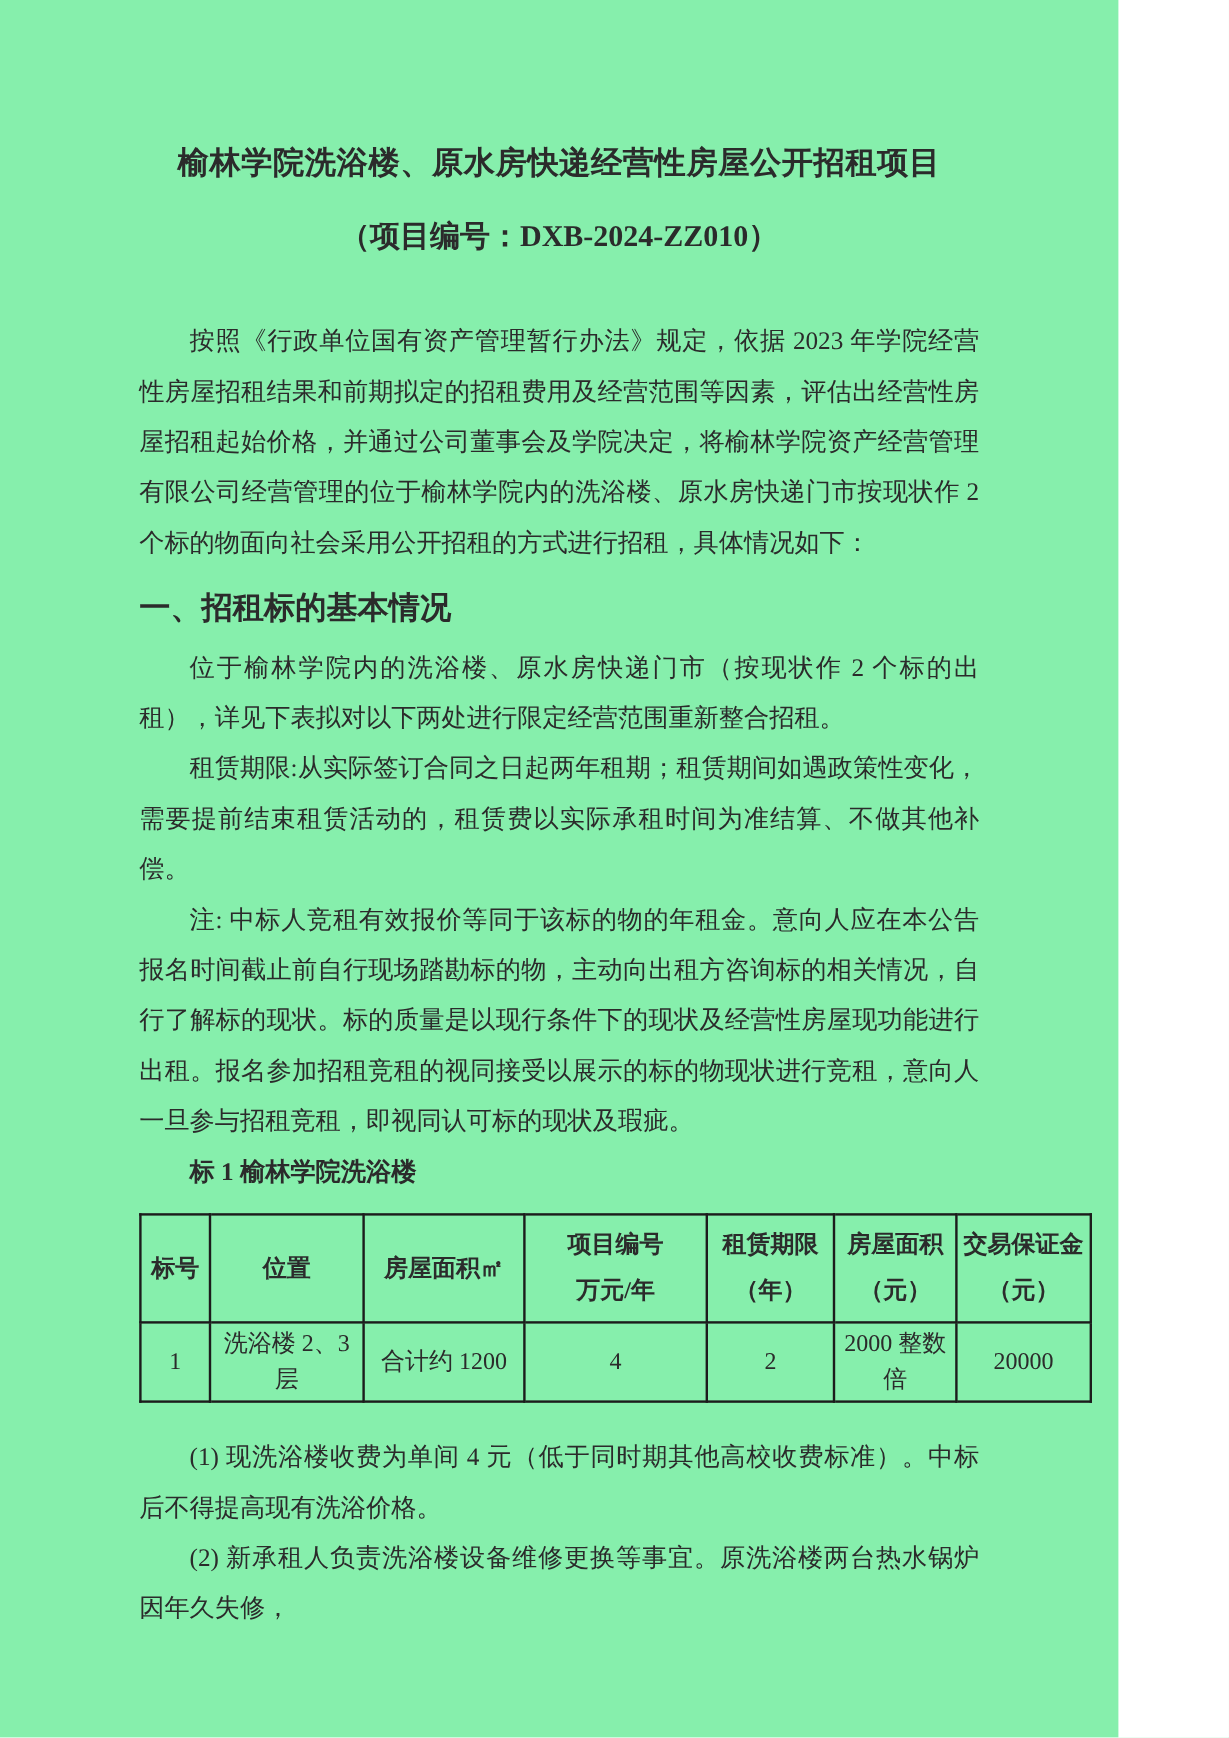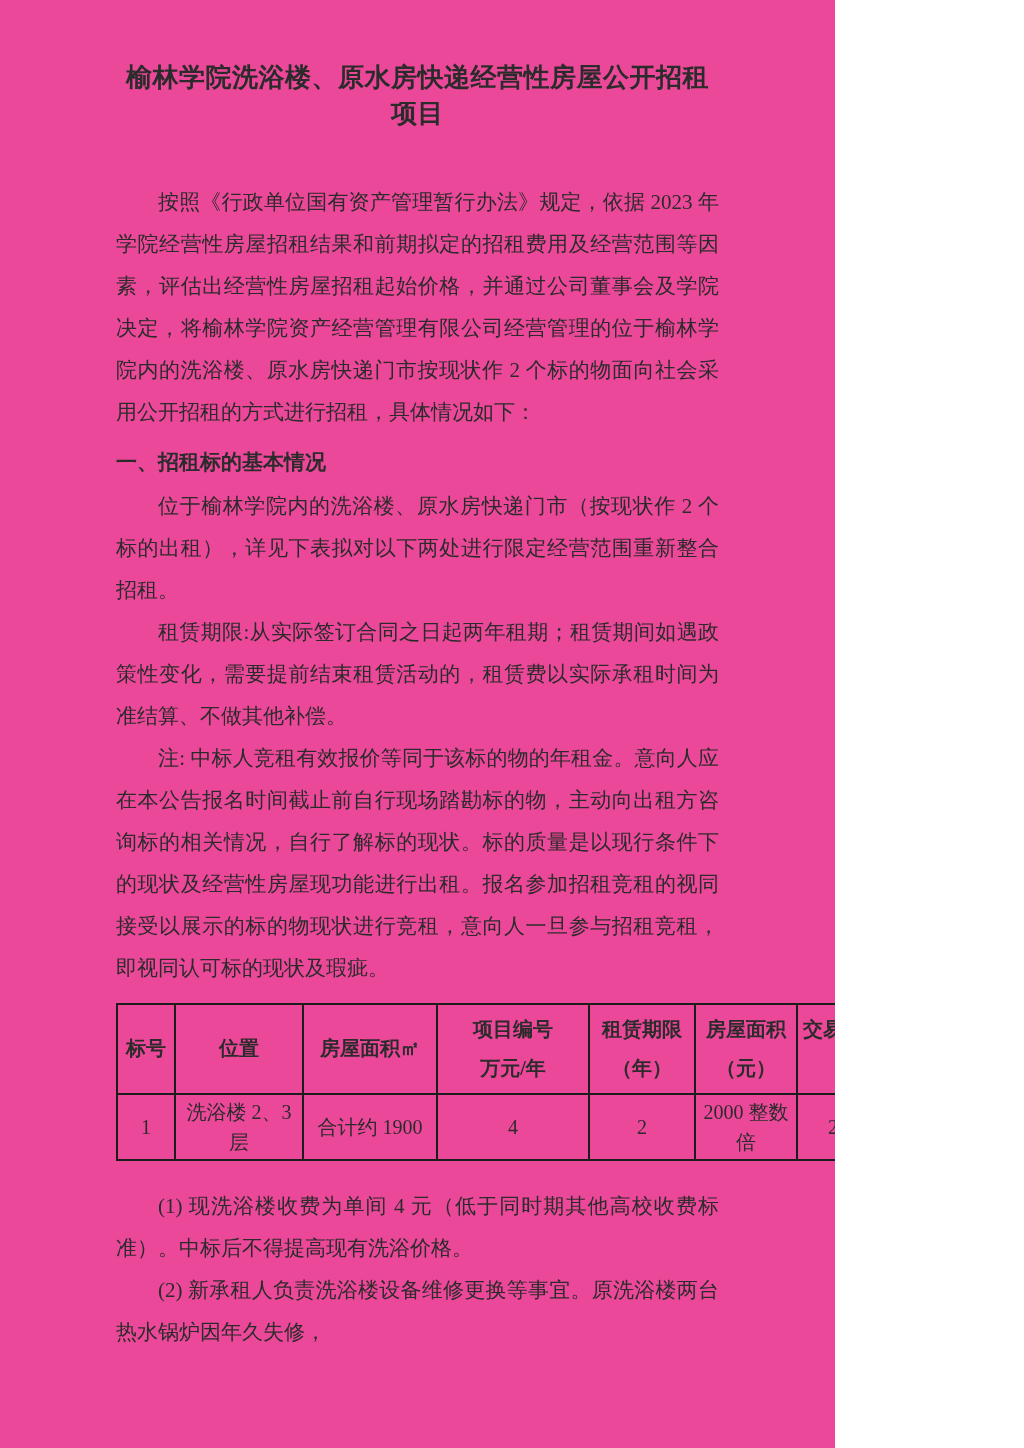--- a/index.html
+++ b/index.html
@@ -2,28 +2,28 @@
 <html><head>
 <meta charset="utf-8">
 <style>
   html, body {
     margin: 0;
     padding: 0;
     background: #ffffff;
   }
   .page {
     position: relative;
-    width: 835px;
+    width: 932px;
     height: 1448px;
     box-sizing: border-box;
-    background: #ec4899;
+    background: #86efac;
     color: #2b2b2b;
     font-family: "Liberation Serif", "DejaVu Serif", serif;
     font-size: 21px;
-    padding: 60px 116px 0 116px;
+    padding: 118px 116px 0 116px;
     overflow: hidden;
   }
   .title {
     margin: 0;
     font-size: 26px;
     font-weight: bold;
     text-align: center;
     line-height: 1.4;
     letter-spacing: 0.5px;
   }
@@ -39,21 +39,21 @@
     margin: 0;
     text-indent: 2em;
     text-align: justify;
     line-height: 2.0;
   }
   .intro {
     margin-top: 48px;
   }
   .section-heading {
     margin: 8px 0 2px 0;
-    font-size: 21px;
+    font-size: 26px;
     font-weight: bold;
     line-height: 2.0;
     text-indent: 0;
   }
   .bold { font-weight: normal; }
   .target-heading {
     margin: 0;
     font-weight: bold;
     text-indent: 2em;
     line-height: 2.0;
@@ -86,31 +86,33 @@
     font-weight: normal;
   }
 </style>
 </head>
 <body>
 
 <div class="page">
 
   <h1 class="title">榆林学院洗浴楼、原水房快递经营性房屋公开招租项目</h1>
 
+  <h2 class="subtitle">（项目编号：DXB-2024-ZZ010）</h2>
 
   <p class="para intro">按照《行政单位国有资产管理暂行办法》规定，依据 2023 年学院经营性房屋招租结果和前期拟定的招租费用及经营范围等因素，评估出经营性房屋招租起始价格，并通过公司董事会及学院决定，将榆林学院资产经营管理有限公司经营管理的位于榆林学院内的洗浴楼、原水房快递门市按现状作 2 个标的物面向社会采用公开招租的方式进行招租，具体情况如下：</p>
 
   <h3 class="section-heading">一、招租标的基本情况</h3>
 
   <p class="para">位于榆林学院内的洗浴楼、原水房快递门市（按现状作 2 个标的出租），详见下表拟对以下两处进行限定经营范围重新整合招租。</p>
 
   <p class="para"><span class="bold">租赁期限:</span><span>从实际签订合同之日起两年租期；租赁期间如遇政策性变化，需要提前结束租赁活动的，租赁费以实际承租时间为准结算、不做其他补偿。</span></p>
 
   <p class="para"><span class="bold">注:</span><span> 中标人竞租有效报价等同于该标的物的年租金。意向人应在本公告报名时间截止前自行现场踏勘标的物，主动向出租方咨询标的相关情况，自行了解标的现状。标的质量是以现行条件下的现状及经营性房屋现功能进行出租。报名参加招租竞租的视同接受以展示的标的物现状进行竞租，意向人一旦参与招租竞租，即视同认可标的现状及瑕疵。</span></p>
 
+  <p class="target-heading">标 1 榆林学院洗浴楼</p>
 
   <table class="lot-table">
     <colgroup>
       <col style="width:58px">
       <col style="width:128px">
       <col style="width:134px">
       <col style="width:152px">
       <col style="width:106px">
       <col style="width:102px">
       <col style="width:112px">
@@ -144,21 +146,21 @@
         <th>
           <div class="hl">交易保证金</div>
           <div class="hl">（元）</div>
         </th>
       </tr>
     </thead>
     <tbody>
       <tr>
         <td>1</td>
         <td>洗浴楼 2、3 层</td>
-        <td>合计约 1900</td>
+        <td>合计约 1200</td>
         <td>4</td>
         <td>2</td>
         <td>2000 整数倍</td>
         <td>20000</td>
       </tr>
     </tbody>
   </table>
 
 
   <p class="para">(1) 现洗浴楼收费为单间 4 元（低于同时期其他高校收费标准）。中标后不得提高现有洗浴价格。</p>

